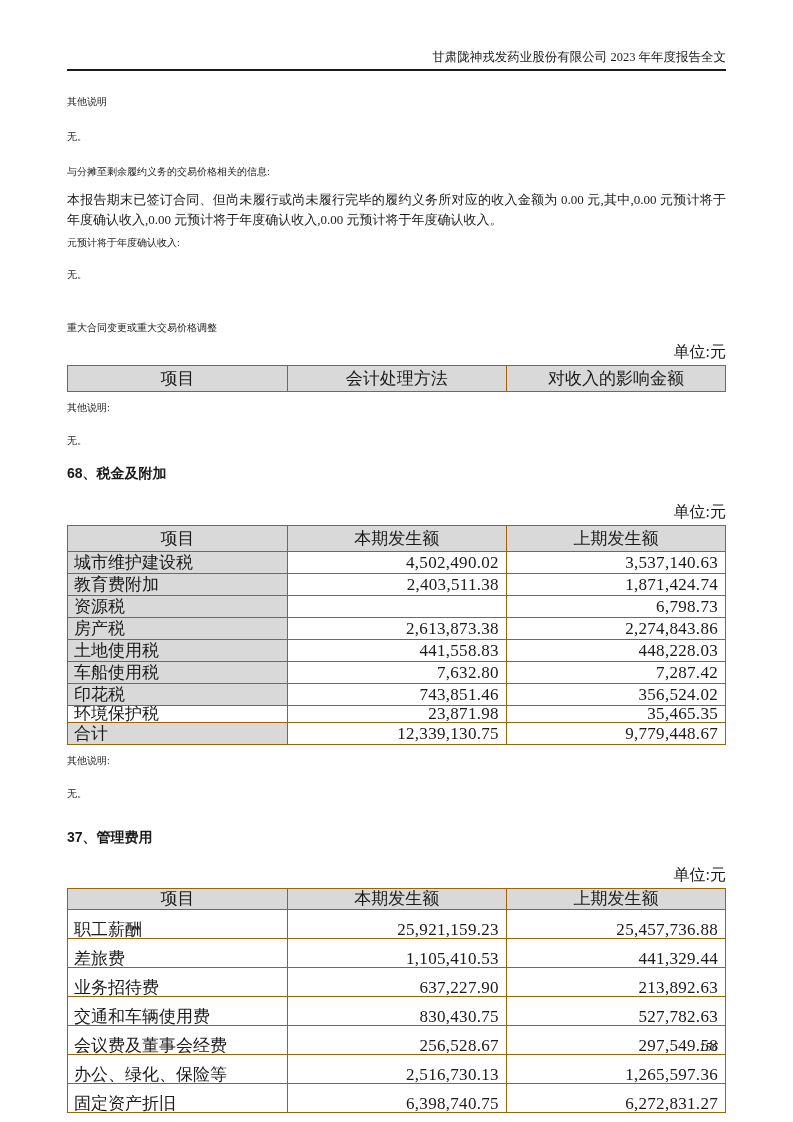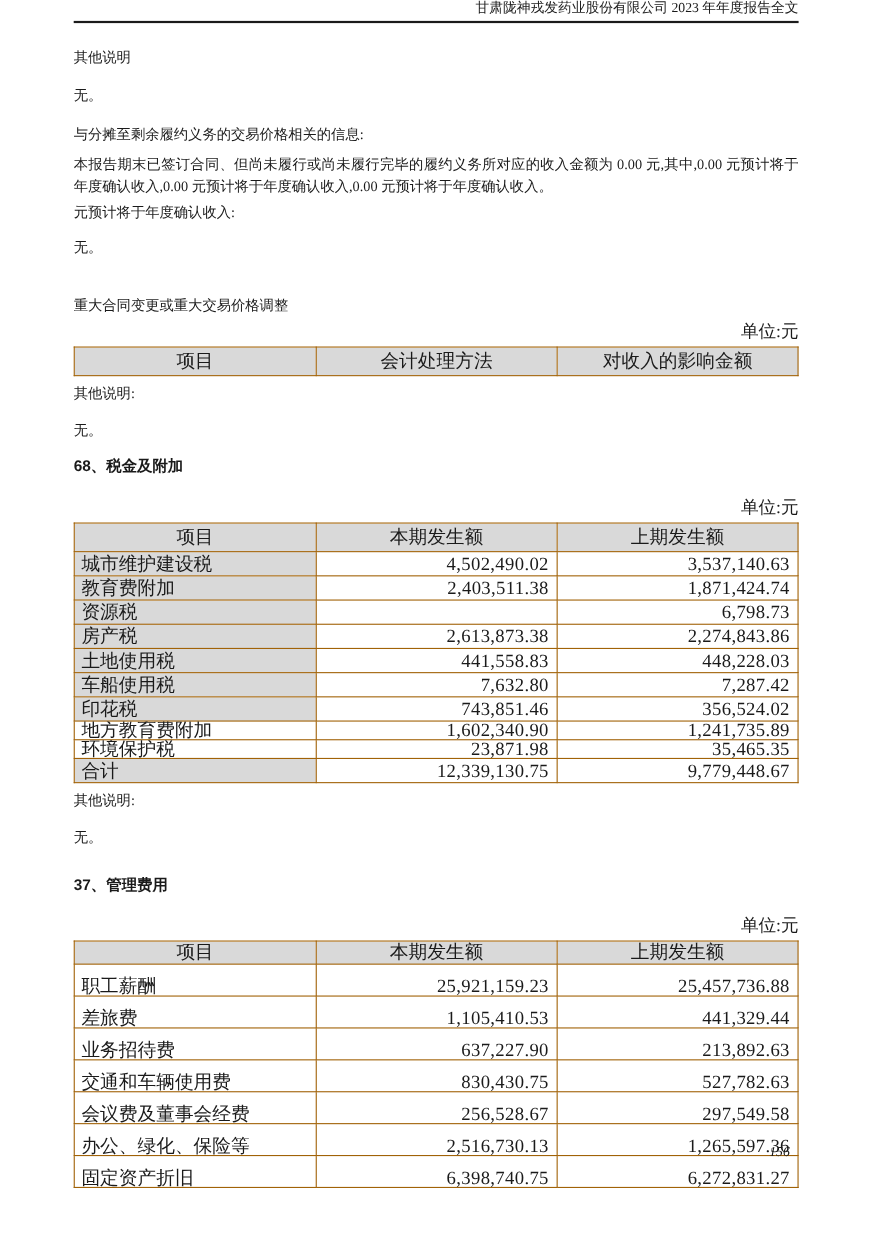--- a/index.html
+++ b/index.html
@@ -8,28 +8,29 @@
     width: 793px;
     height: 1122px;
     margin: 0 auto;
     background: #ffffff;
     font-family: "Liberation Serif", "DejaVu Serif", serif;
     color: #1a1a1a;
     overflow: hidden;
   }
   .doc-header {
     margin: 0 67px;
+    padding-top: 50px;
     padding-bottom: 4px;
     text-align: right;
     font-size: 12.5px;
     line-height: 15px;
     border-bottom: 2px solid #1b1b1b;
   }
   .content { margin: 0 67px; }
-  .para { font-size: 13px; line-height: 17px; }
+  .para { font-size: 10px; line-height: 17px; }
   .m-top-lg  { margin-top: 22px; }
   .m-top-md  { margin-top: 18px; }
   .body-para { margin-top: 10px; font-size: 13px; line-height: 20px; text-align: justify; }
   .after-para { margin-top: 4px; }
   .none-1 { margin-top: 15px; }
   .major-line { margin-top: 36px; }
   .unit-line {
     margin-top: 7px;
     text-align: right;
     font-size: 16px;
@@ -166,25 +167,20 @@
             <td class="c-label shaded">车船使用税</td>
             <td class="c-num">7,632.80</td>
             <td class="c-num">7,287.42</td>
           </tr>
           <tr>
             <td class="c-label shaded">印花税</td>
             <td class="c-num">743,851.46</td>
             <td class="c-num">356,524.02</td>
           </tr>
           <tr class="compact">
-            <td class="c-label">地方教育费附加</td>
-            <td class="c-num">1,602,340.90</td>
-            <td class="c-num">1,241,735.89</td>
-          </tr>
-          <tr class="compact">
             <td class="c-label">环境保护税</td>
             <td class="c-num">23,871.98</td>
             <td class="c-num">35,465.35</td>
           </tr>
           <tr>
             <td class="c-label shaded">合计</td>
             <td class="c-num">12,339,130.75</td>
             <td class="c-num">9,779,448.67</td>
           </tr>
         </tbody>

